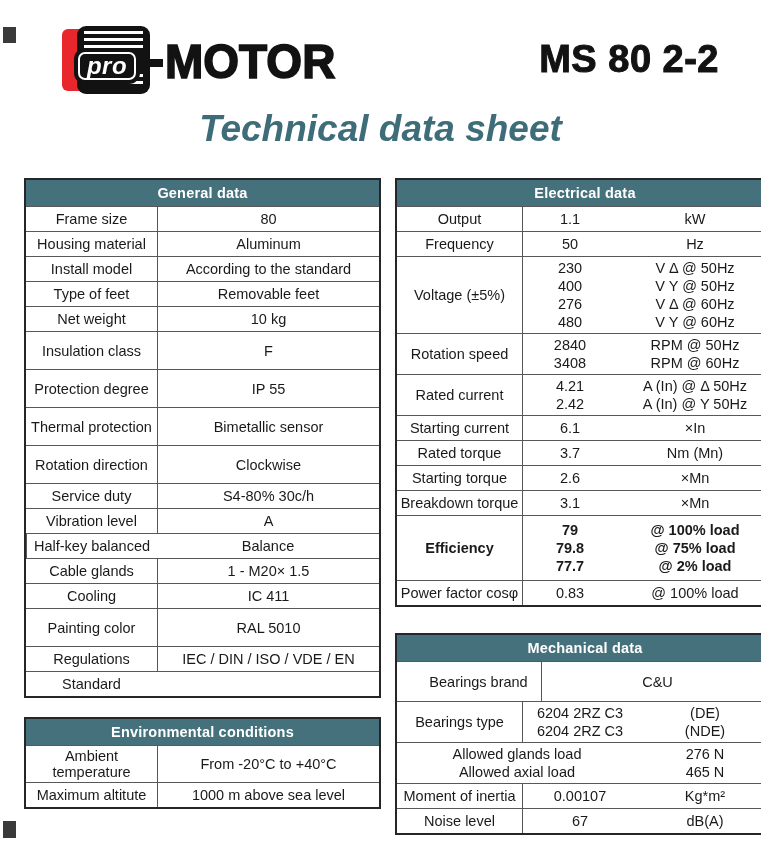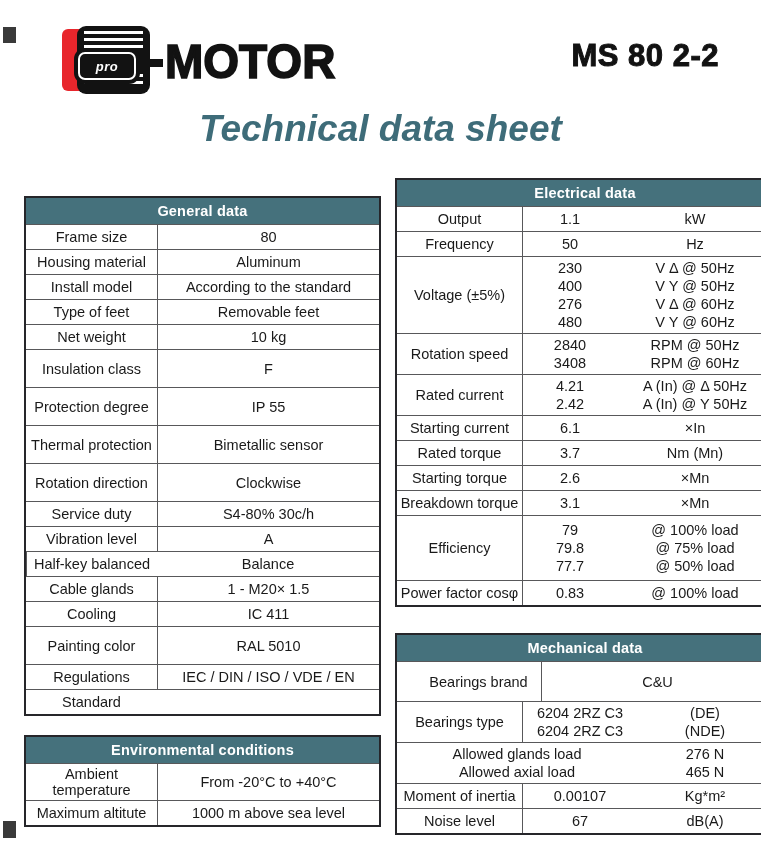--- a/index.html
+++ b/index.html
@@ -16,54 +16,54 @@
   .motor-icon{position:relative;width:88px;height:68px;flex:0 0 auto;}
   .motor-icon .shaft-red{position:absolute;left:0;top:3px;bottom:3px;width:21px;background:var(--logo-red);border-radius:6px 0 0 6px;}
   .motor-icon .body{position:absolute;left:15px;right:0;top:0;bottom:0;background:#121212;border-radius:9px;overflow:hidden;}
   .motor-icon .fins{position:absolute;left:7px;right:7px;background:repeating-linear-gradient(to bottom,#fff 0 3px,transparent 3px 7px);}
   .motor-icon .fins.top{top:5px;height:17px;}
   .motor-icon .fins.bottom{bottom:6px;height:14px;}
   .motor-icon .pro-pill{
     position:absolute;left:16px;top:26px;width:54px;height:24px;background:#121212;
     border:2.5px solid #fff;border-radius:7px;box-shadow:0 0 0 4px #121212;
     display:flex;align-items:center;justify-content:center;
-    color:#fff;font-weight:bold;font-style:italic;font-size:13px;letter-spacing:.5px;z-index:2;
+    color:#fff;font-weight:bold;font-style:italic;font-size:24px;letter-spacing:.5px;z-index:2;
   }
   .logo-dash{width:13px;height:8px;background:#121212;margin:6px 2px 0 0;flex:0 0 auto;}
   .logo-text{
     font-size:46px;font-weight:bold;color:#121212;line-height:1;margin-top:2px;
     letter-spacing:0px;-webkit-text-stroke:1.6px #121212;transform:scaleY(1.04);
   }
   .model-no{
-    position:absolute;right:42px;top:38px;font-size:31px;font-weight:bold;color:#121212;
+    position:absolute;right:42px;top:38px;font-size:38px;font-weight:bold;color:#121212;
     -webkit-text-stroke:1px #121212;letter-spacing:0.5px;
   }
   .sheet-title{
     position:absolute;left:0;top:108px;width:100%;text-align:center;
     font-size:37px;font-weight:bold;font-style:italic;color:var(--title-teal);letter-spacing:0px;
   }
   
-  .col-left{position:absolute;left:24px;top:196px;width:357px;}
+  .col-left{position:absolute;left:24px;top:178px;width:357px;}
   .col-right{position:absolute;left:395px;top:178px;width:380px;}
   .dtable{border:2px solid #26262a;background:#fff;}
   .dtable .thead{
     background:var(--teal);color:#fff;font-weight:bold;font-size:14.5px;
     height:26px;display:flex;align-items:center;justify-content:center;letter-spacing:.2px;
   }
   .row{display:grid;border-top:1px solid #58585a;box-sizing:border-box;font-size:14.5px;}
   .row.two{grid-template-columns:131px 1fr;}
   .row.three{grid-template-columns:125px 95px 1fr;}
   .row.mech3{grid-template-columns:125px 115px 1fr;}
   .cell{display:flex;flex-direction:column;align-items:center;justify-content:center;text-align:center;padding:2px 3px;box-sizing:border-box;}
   .cell.divided{border-left:1px solid #58585a;}
   .row .line{line-height:18px;}
   .row.std{min-height:25px;}
   .row.tall{min-height:38px;}
   .row.brand{min-height:40px;padding-left:19px;}
-  .row.padded .cell{padding-top:5px;padding-bottom:5px;}
+  .row.padded .cell{padding-top:5px;padding-bottom:5px;font-weight:bold;}
   .cell.span-right{grid-column:2 / 4;}
   .cell.span-left{grid-column:1 / 3;}
   .gap-env{margin-top:19px;}
   .gap-mech{margin-top:26px;}
 </style>
 </head>
 <body style="--teal: #45717C; --title-teal: #3E6C79; --logo-red: #E8262C;">
 
 <div class="corner-mark tl"></div>
 <div class="corner-mark bl"></div>
@@ -271,21 +271,21 @@
         <div class="row three std padded">
           <div class="cell">Efficiency</div>
           <div class="cell divided">
             <div class="line">79</div>
             <div class="line">79.8</div>
             <div class="line">77.7</div>
           </div>
           <div class="cell">
             <div class="line">@ 100% load</div>
             <div class="line">@ 75% load</div>
-            <div class="line">@ 50% load</div>
+            <div class="line">@ 2% load</div>
           </div>
         </div>
         <div class="row three std">
           <div class="cell">Power factor cosφ</div>
           <div class="cell divided">
             <div class="line">0.83</div>
           </div>
           <div class="cell">
             <div class="line">@ 100% load</div>
           </div>

